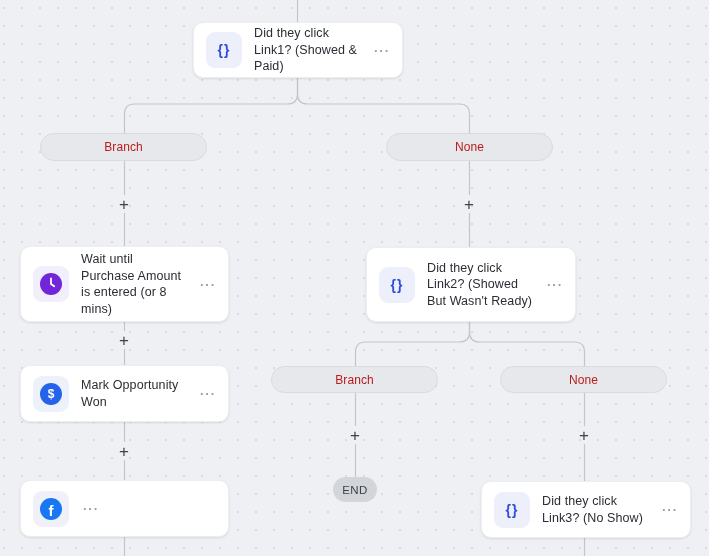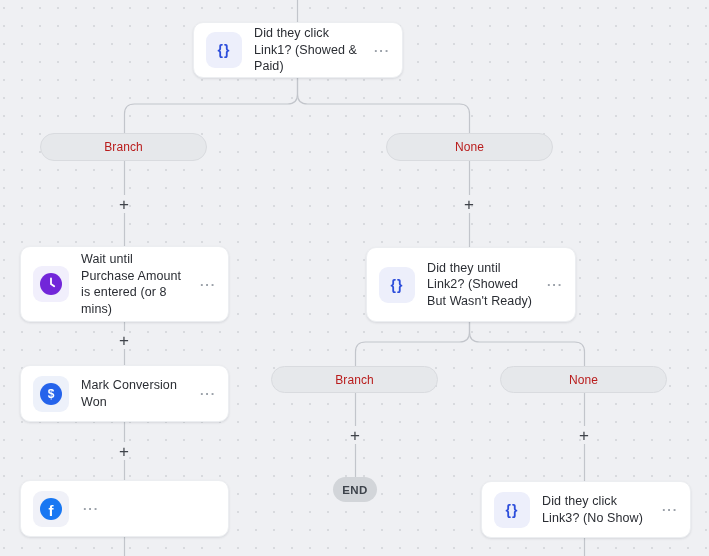--- a/index.html
+++ b/index.html
@@ -97,21 +97,20 @@
 
   .end-pill {
     position: absolute;
     height: 25px;
     background: #d2d5d9;
     border-radius: 13px;
     display: flex; align-items: center; justify-content: center;
     font-size: 11.5px;
     color: #3d434b;
     letter-spacing: 0.4px;
-    font-weight: bold;
   }
 
   .plus {
     position: absolute;
     transform: translate(-50%, -50%);
     background: none; border: none;
     font-size: 17px;
     font-weight: normal;
     color: #3f434a;
     line-height: 1;
@@ -179,29 +178,29 @@
       </svg>
     </span>
     <div class="label">Wait until Purchase Amount is entered (or 8 mins)</div>
     <button class="menu-btn">···</button>
   </div>
 
   <div class="card" style="left:366px; top:247px; width:210px; height:75px;">
     <span class="iconsq braces-bg">
       <span class="braces-glyph">{}</span>
     </span>
-    <div class="label">Did they until Link2? (Showed But Wasn't Ready)</div>
+    <div class="label">Did they click Link2? (Showed But Wasn't Ready)</div>
     <button class="menu-btn">···</button>
   </div>
 
   <div class="card" style="left:20px; top:365px; width:209px; height:57px;">
     <span class="iconsq dollar-bg">
       <span class="circle-badge dollar-badge">$</span>
     </span>
-    <div class="label">Mark Conversion Won</div>
+    <div class="label">Mark Opportunity Won</div>
     <button class="menu-btn">···</button>
   </div>
 
   <div class="pill" style="left:271px; top:366px; width:167px; height:27px;">Branch</div>
   <div class="pill" style="left:500px; top:366px; width:167px; height:27px;">None</div>
 
   <div class="card" style="left:20px; top:480px; width:209px; height:57px;">
     <span class="iconsq fb-bg">
       <span class="circle-badge fb-badge">f</span>
     </span>

